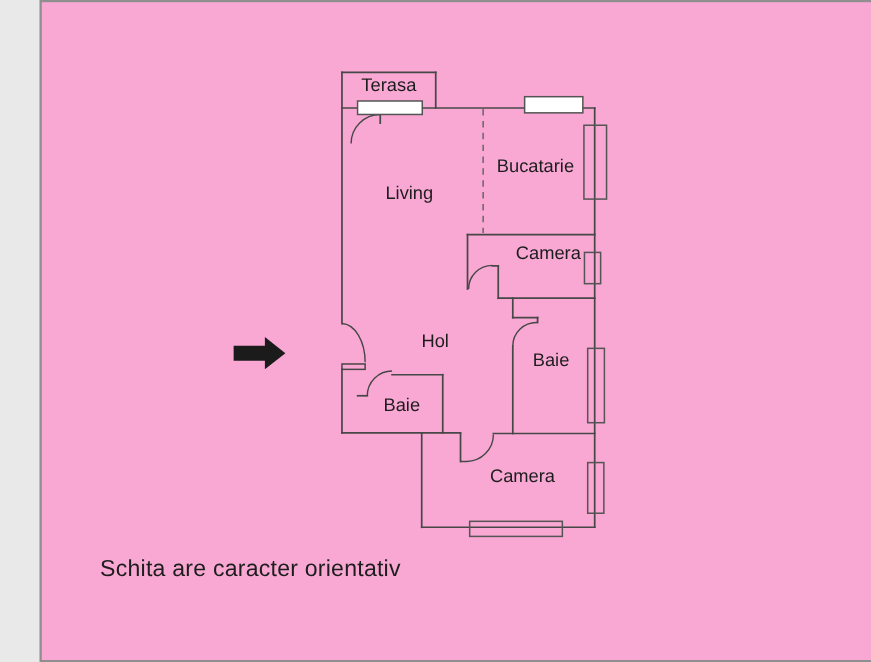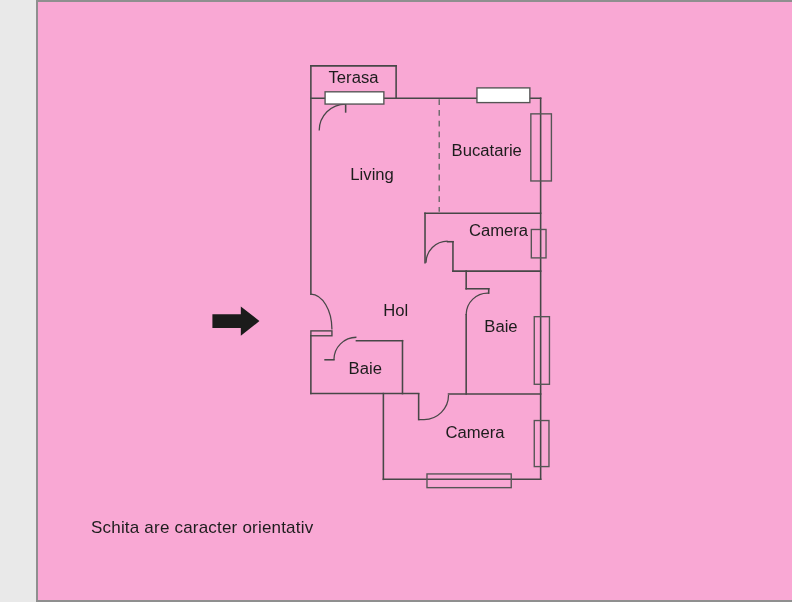--- a/index.html
+++ b/index.html
@@ -14,22 +14,22 @@
     margin-left:36px;
   }
   .plan-svg{position:absolute;left:0;top:0;width:100%;height:100%;}
   .plan-svg text{
     font-family:"Liberation Sans", sans-serif;
     font-size:17px;
     fill:#1d1d1d;
   }
   .disclaimer{
     position:absolute;
-    left:53px;top:516px;
-    font-size:17px;
+    left:53px;top:504px;
+    font-size:21px;
     color:#1d1d1d;
     letter-spacing:0.2px;
     white-space:nowrap;
   }
 </style>
 </head>
 <body>
 
 <div class="page">
   <svg class="plan-svg" viewBox="0 0 792 602" xmlns="http://www.w3.org/2000/svg">

